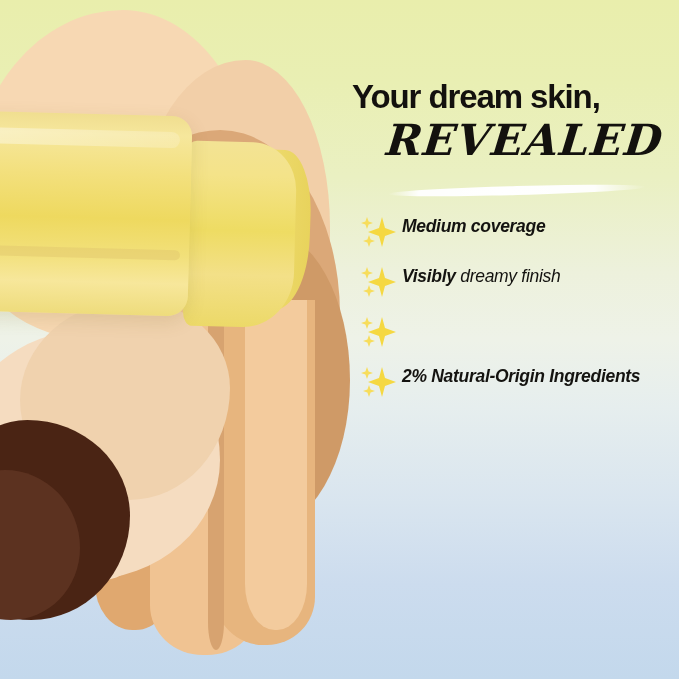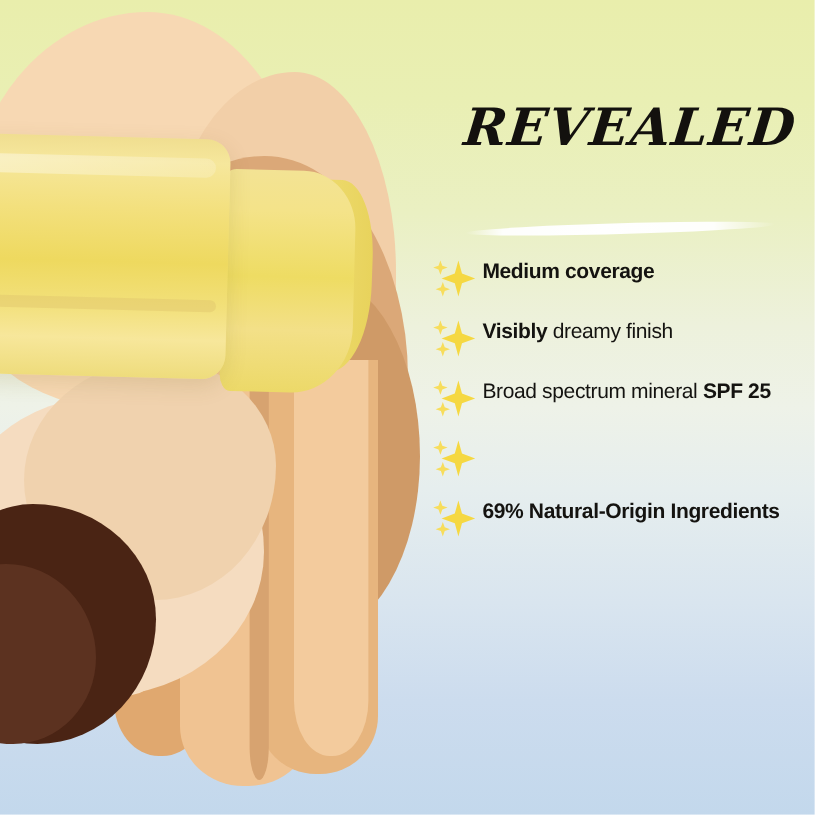--- a/index.html
+++ b/index.html
@@ -197,20 +197,21 @@
         rgba(255,255,255,0.95) 80%,
         rgba(255,255,255,0) 100%);
     border-radius: 50%;
     transform: rotate(-1.6deg);
   }
 
   .bullets {
     position: absolute;
     left: 8px; top: 213px;
     width: 320px;
+    font-style: italic;
   }
   .bullet {
     position: relative;
     display: flex;
     align-items: flex-start;
     margin-bottom: 14px;
     min-height: 30px;
   }
   .spark {
     position: relative;
@@ -255,20 +256,21 @@
     <div class="tube-tip"></div>
     <div class="tube-cap"></div>
     <div class="tube"></div>
     <div class="tube-gloss"></div>
     <div class="tube-shadow-line"></div>
   </div>
 
   <div class="content">
 
     <div class="headline">
+      <div class="headline-line1">Your dream skin,</div>
       <div class="headline-line2">REVEALED</div>
       <div class="underline-stroke"></div>
     </div>
 
     <div class="bullets">
 
       <div class="bullet">
         <span class="spark">
           <svg width="44" height="34" viewBox="0 0 44 34">
             <path d="M24 2 L27 13 L38 17 L27 21 L24 32 L21 21 L10 17 L21 13 Z" fill="#f5d842"></path>
@@ -285,47 +287,37 @@
             <path d="M24 2 L27 13 L38 17 L27 21 L24 32 L21 21 L10 17 L21 13 Z" fill="#f5d842"></path>
             <path d="M9 2 L10.6 6.4 L15 8 L10.6 9.6 L9 14 L7.4 9.6 L3 8 L7.4 6.4 Z" fill="#f7dd5c"></path>
             <path d="M11 20 L12.6 24.4 L17 26 L12.6 27.6 L11 32 L9.4 27.6 L5 26 L9.4 24.4 Z" fill="#f7dd5c"></path>
           </svg>
         </span>
         <span class="bullet-text"><b>Visibly</b><span class="reg"> dreamy finish</span><b></b></span>
       </div>
 
 
 
-      <div class="bullet">
-        <span class="spark">
-          <svg width="44" height="34" viewBox="0 0 44 34">
-            <path d="M24 2 L27 13 L38 17 L27 21 L24 32 L21 21 L10 17 L21 13 Z" fill="#f5d842"></path>
-            <path d="M9 2 L10.6 6.4 L15 8 L10.6 9.6 L9 14 L7.4 9.6 L3 8 L7.4 6.4 Z" fill="#f7dd5c"></path>
-            <path d="M11 20 L12.6 24.4 L17 26 L12.6 27.6 L11 32 L9.4 27.6 L5 26 L9.4 24.4 Z" fill="#f7dd5c"></path>
-          </svg>
-        </span>
-        <span class="bullet-text"><b></b><span class="reg">Broad spectrum mineral </span><b>SPF 25</b></span>
-      </div>
 
       <div class="bullet">
         <span class="spark">
           <svg width="44" height="34" viewBox="0 0 44 34">
             <path d="M24 2 L27 13 L38 17 L27 21 L24 32 L21 21 L10 17 L21 13 Z" fill="#f5d842"></path>
             <path d="M9 2 L10.6 6.4 L15 8 L10.6 9.6 L9 14 L7.4 9.6 L3 8 L7.4 6.4 Z" fill="#f7dd5c"></path>
             <path d="M11 20 L12.6 24.4 L17 26 L12.6 27.6 L11 32 L9.4 27.6 L5 26 L9.4 24.4 Z" fill="#f7dd5c"></path>
           </svg>
         </span>
       </div>
 
       <div class="bullet">
         <span class="spark">
           <svg width="44" height="34" viewBox="0 0 44 34">
             <path d="M24 2 L27 13 L38 17 L27 21 L24 32 L21 21 L10 17 L21 13 Z" fill="#f5d842"></path>
             <path d="M9 2 L10.6 6.4 L15 8 L10.6 9.6 L9 14 L7.4 9.6 L3 8 L7.4 6.4 Z" fill="#f7dd5c"></path>
             <path d="M11 20 L12.6 24.4 L17 26 L12.6 27.6 L11 32 L9.4 27.6 L5 26 L9.4 24.4 Z" fill="#f7dd5c"></path>
           </svg>
         </span>
-        <span class="bullet-text"><b>69% Natural-Origin Ingredients</b><span class="reg"></span><b></b></span>
+        <span class="bullet-text"><b>2% Natural-Origin Ingredients</b><span class="reg"></span><b></b></span>
       </div>
 
     </div>
   </div>
 </div>
 
 </body></html>

